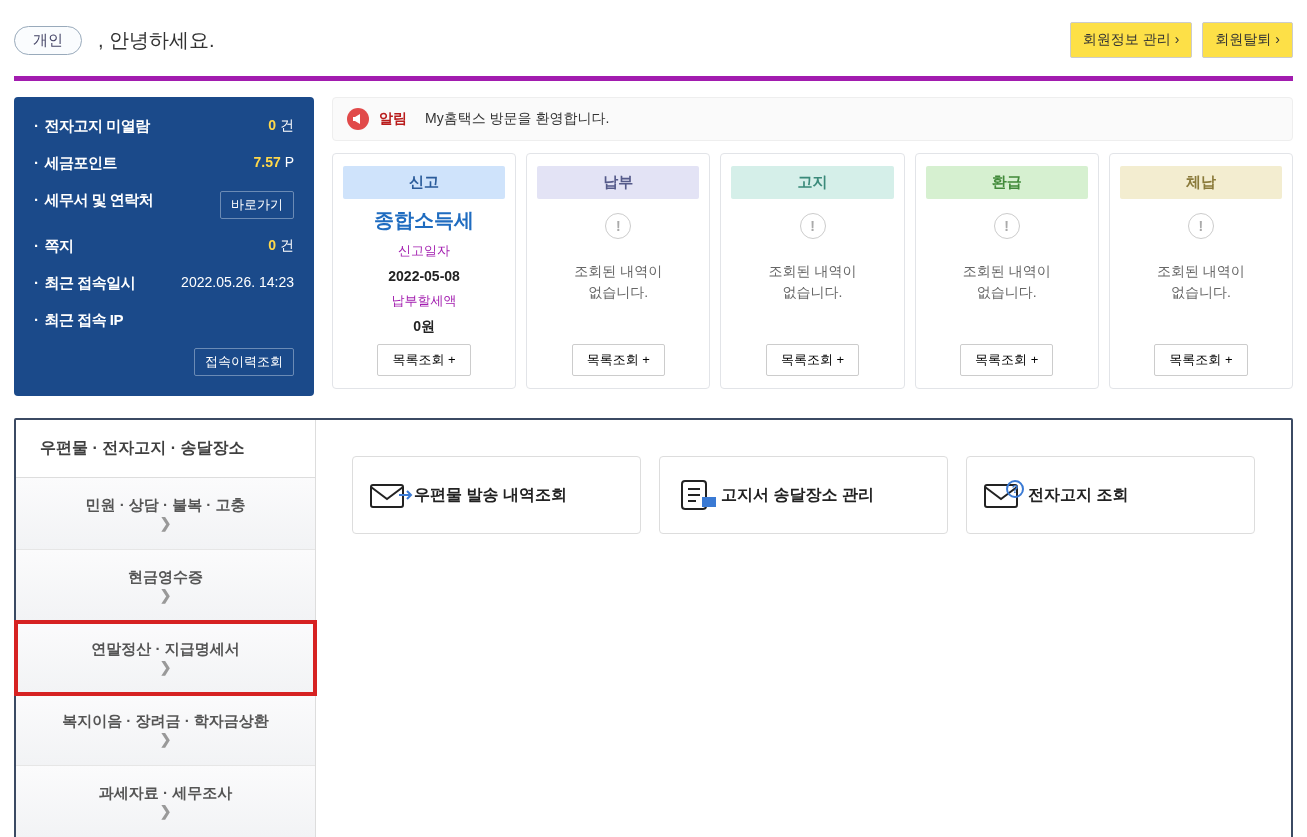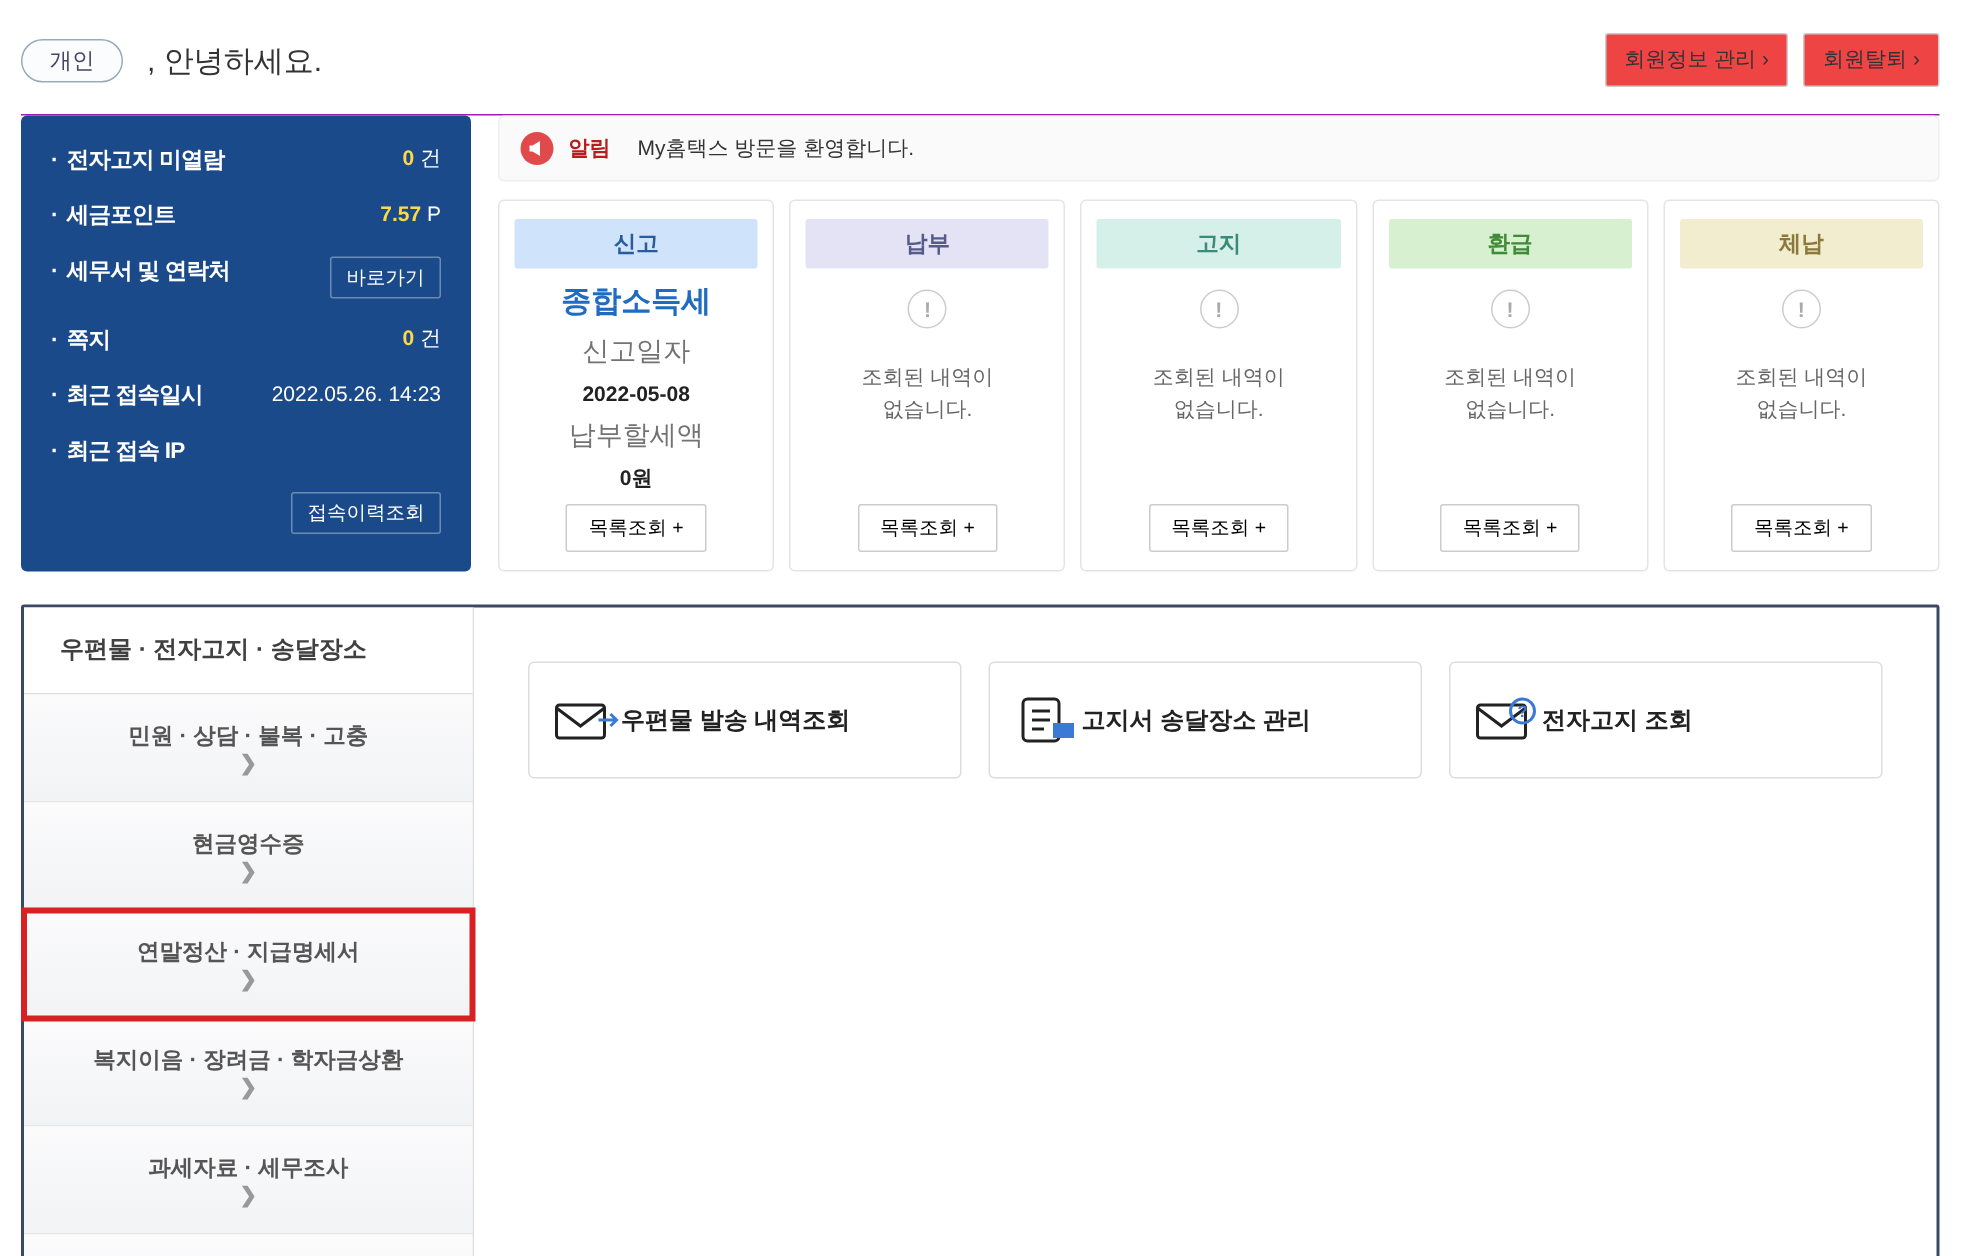--- a/index.html
+++ b/index.html
@@ -1,24 +1,24 @@
 <!DOCTYPE html>
 <html><head>
 <meta charset="utf-8">
 <style>
 * { margin: 0; padding: 0; box-sizing: border-box; }
 body { font-family: "Malgun Gothic", -apple-system, sans-serif; background: #fff; color: #333; font-size: 14px; }
 .page { width: 1307px; padding: 14px; }
 
 
-.header-row { display: flex; justify-content: space-between; align-items: center; padding: 8px 0 18px; border-bottom: 1px solid #a21caf; }
+.header-row { display: flex; justify-content: space-between; align-items: center; padding: 8px 0 18px; border-bottom: 5px solid #a21caf; margin-bottom: 16px; }
 .greet { display: flex; align-items: center; gap: 16px; font-size: 20px; }
 .badge-personal { border: 1px solid #9ab; border-radius: 18px; padding: 4px 18px; font-size: 15px; color: #446; background: #fafcfe; }
 .hdr-right { display: flex; gap: 10px; }
-.hdr-btn { border: 1px solid #ccc; background: #ef4444; padding: 8px 12px; border-radius: 2px; font-size: 14px; cursor: pointer; display: flex; align-items: flex-start; gap: 4px; color: #333; }
+.hdr-btn { border: 1px solid #ccc; background: #fde047; padding: 8px 12px; border-radius: 2px; font-size: 14px; cursor: pointer; display: flex; align-items: flex-start; gap: 4px; color: #333; }
 
 
 .top-grid { display: flex; gap: 18px; margin-bottom: 22px; }
 
 
 .info-panel { width: 300px; background: #1b4a8a; color: #fff; border-radius: 4px; padding: 20px 20px; display: flex; flex-direction: column; gap: 18px; font-size: 15px; }
 .info-row { display: flex; justify-content: space-between; align-items: flex-start; }
 .info-label::before { content: "·"; margin-right: 6px; font-weight: bold; }
 .info-label { font-weight: 600; letter-spacing: -0.5px; }
 .yellow { color: #ffd84a; font-weight: 700; }
@@ -34,21 +34,21 @@
 
 .cards { display: flex; gap: 10px; }
 .card { flex: 1; border: 1px solid #e2e4e8; border-radius: 4px; padding: 12px 10px; display: flex; flex-direction: column; align-items: center; gap: 8px; text-align: center; }
 .card-head { width: 100%; padding: 7px 0; border-radius: 2px; font-weight: 700; font-size: 15px; }
 .h-blue { background: #cfe3fb; color: #2a5b9a; }
 .h-purple { background: #e3e3f5; color: #555a8a; }
 .h-teal { background: #d5efe9; color: #3a8a7a; }
 .h-green { background: #d6f0d0; color: #418a3a; }
 .h-yellow { background: #f3edd0; color: #8a7a3a; }
 .card .main-txt { color: #1f6cc0; font-weight: 700; font-size: 20px; }
-.card .sub { font-size: 18px; color: #737373; }
+.card .sub { font-size: 13px; color: #a21caf; }
 .card .date { font-weight: 700; color: #222; font-size: 14px; }
 .no-data { color: #666; font-size: 14px; line-height: 1.5; margin-top: 8px; }
 .circ-i { width: 26px; height: 26px; border: 1px solid #ccc; border-radius: 50%; display: flex; align-items: center; justify-content: center; color: #aaa; font-weight: bold; margin: 6px 0; }
 .list-btn { border: 1px solid #ccc; background: #fff; padding: 6px 14px; border-radius: 2px; font-size: 13px; cursor: pointer; margin-top: auto; }
 
 
 .bottom-wrap { border: 2px solid #3b4a63; border-radius: 2px; display: flex; min-height: 410px; }
 .side-menu { width: 300px; border-right: 1px solid #ddd; }
 .side-head { padding: 18px 24px; font-weight: 700; font-size: 16px; color: #404040; border-bottom: 1px solid #ddd; background: #fff; }
 .side-item { padding: 18px 16px; display: flex; justify-content: space-between; align-items: center; font-weight: 700; font-size: 15px; color: #555; border-bottom: 1px solid #e6e6e6; background: linear-gradient(#fbfbfc,#f2f3f5); cursor: pointer; flex-direction: column; }

